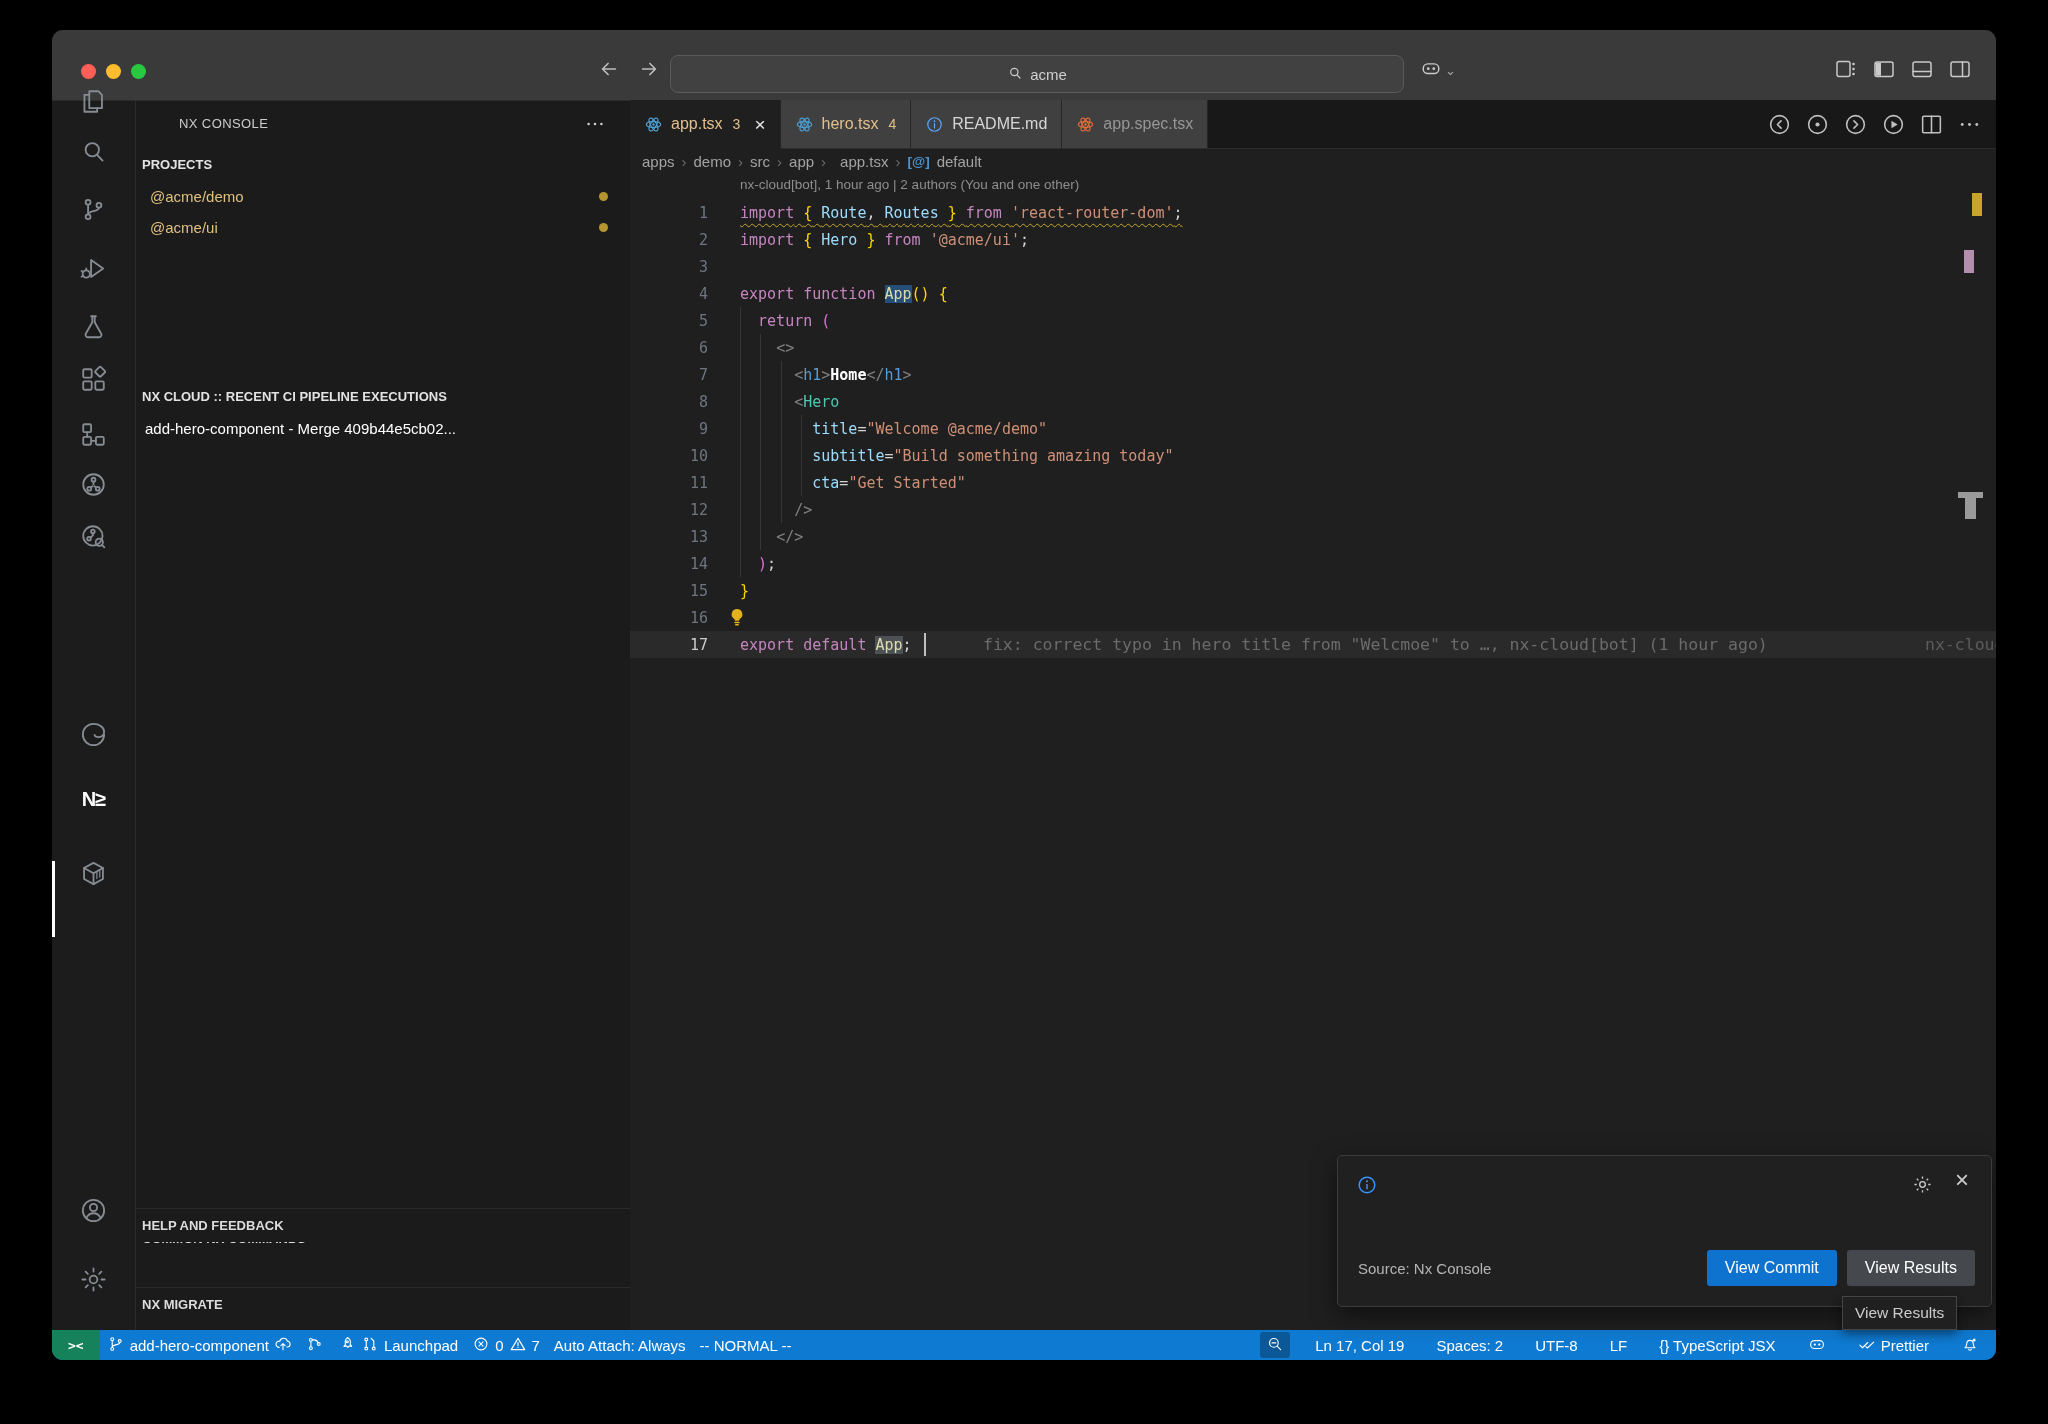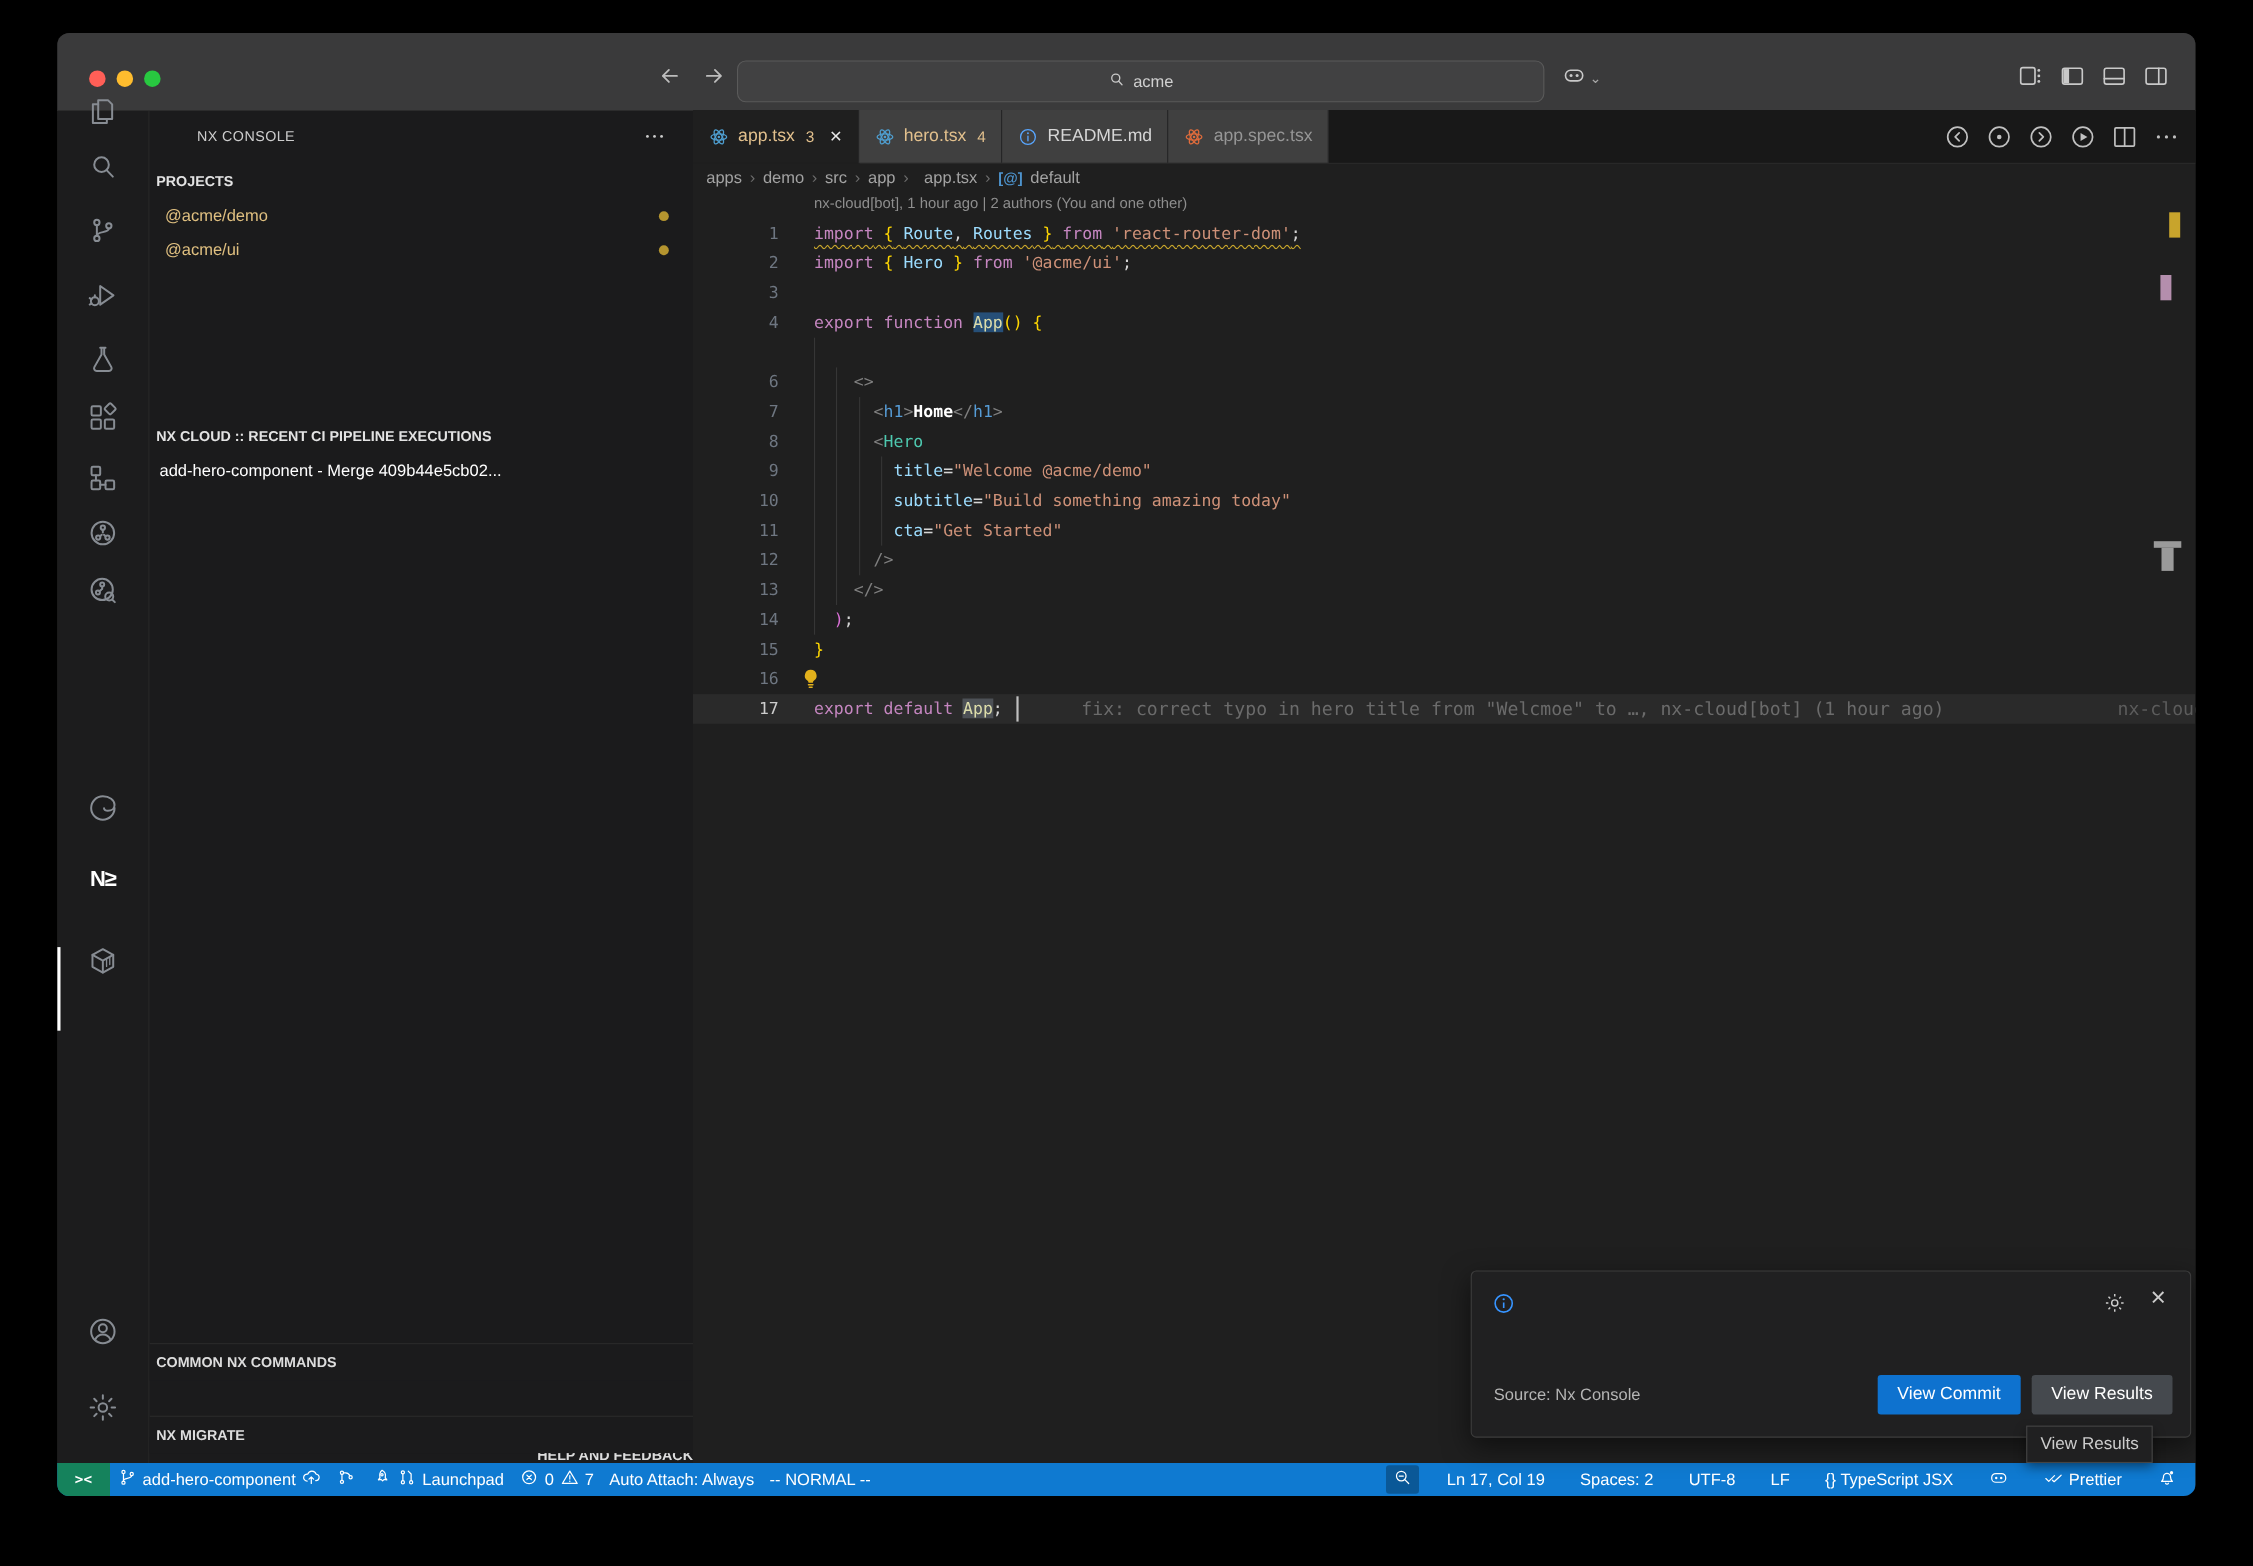--- a/index.html
+++ b/index.html
@@ -306,21 +306,21 @@
             <span class="clabel">add-hero-component - Merge 409b44e5cb02...</span>
           </div>
         </div>
       <div id="sidebar-bottom">
           <div class="botsection" style="top: 1120px;">
             <span><svg viewBox="0 0 24 24" fill="none" stroke="currentColor" stroke-width="1.5" stroke-linecap="round" stroke-linejoin="round">
                 <path d="M9 5.5l7 6.5-7 6.5"></path>
               </svg></span>
             <span class="slabel">COMMON NX COMMANDS</span>
           </div>
-          <div class="botsection" style="top: 1204px; justify-content: flex-end;">
+          <div class="botsection" style="top: 1107px;">
             <span><svg viewBox="0 0 24 24" fill="none" stroke="currentColor" stroke-width="1.5" stroke-linecap="round" stroke-linejoin="round">
                 <path d="M9 5.5l7 6.5-7 6.5"></path>
               </svg></span>
             <span class="slabel">HELP AND FEEDBACK</span>
           </div>
           <div class="botsection" style="top: 1186px;">
             <span><svg viewBox="0 0 24 24" fill="none" stroke="currentColor" stroke-width="1.5" stroke-linecap="round" stroke-linejoin="round">
                 <path d="M9 5.5l7 6.5-7 6.5"></path>
               </svg></span>
             <span class="slabel">NX MIGRATE</span>
@@ -421,20 +421,21 @@
       <div class="code" id="code">
           <div class="topblame">nx-cloud[bot], 1 hour ago | 2 authors (You and one other)</div>
           <div class="iguide" style="left: calc(0ch + 110px); top: 132px; height: 270px;"></div>
           <div class="iguide" style="left: calc(2ch + 110px); top: 159px; height: 216px;"></div>
           <div class="iguide" style="left: calc(4ch + 110px); top: 186px; height: 162px;"></div>
           <div class="iguide" style="left: calc(6ch + 110px); top: 240px; height: 81px;"></div>
           <div class="row" style="top: 24px;"><span class="ln">1</span><span class="lt sq"><span class="tk-kw">import</span><span class="tk-pun"> </span><span class="tk-b1">{</span><span class="tk-pun"> </span><span class="tk-id">Route</span><span class="tk-pun">,</span><span class="tk-pun"> </span><span class="tk-id">Routes</span><span class="tk-pun"> </span><span class="tk-b1">}</span><span class="tk-pun"> </span><span class="tk-kw">from</span><span class="tk-pun"> </span><span class="tk-str">'react-router-dom'</span><span class="tk-pun">;</span></span></div>
           <div class="row" style="top: 51px;"><span class="ln">2</span><span class="lt"><span class="tk-kw">import</span><span class="tk-pun"> </span><span class="tk-b1">{</span><span class="tk-pun"> </span><span class="tk-id">Hero</span><span class="tk-pun"> </span><span class="tk-b1">}</span><span class="tk-pun"> </span><span class="tk-kw">from</span><span class="tk-pun"> </span><span class="tk-str">'@acme/ui'</span><span class="tk-pun">;</span></span></div>
           <div class="row" style="top: 78px;"><span class="ln">3</span><span class="lt"></span></div>
           <div class="row" style="top: 105px;"><span class="ln">4</span><span class="lt"><span class="tk-kw">export</span><span class="tk-pun"> </span><span class="tk-kw">function</span><span class="tk-pun"> </span><span class="tk-fn hl-sel">App</span><span class="tk-b1">()</span><span class="tk-pun"> </span><span class="tk-b1">{</span></span></div>
+          <div class="row" style="top: 132px;"><span class="ln">5</span><span class="lt"><span class="tk-pun">  </span><span class="tk-kw">return</span><span class="tk-pun"> </span><span class="tk-b2">(</span></span></div>
           <div class="row" style="top: 159px;"><span class="ln">6</span><span class="lt"><span class="tk-pun">    </span><span class="tk-ang">&lt;&gt;</span></span></div>
           <div class="row" style="top: 186px;"><span class="ln">7</span><span class="lt"><span class="tk-pun">      </span><span class="tk-ang">&lt;</span><span class="tk-tag">h1</span><span class="tk-ang">&gt;</span><span class="tk-txt">Home</span><span class="tk-ang">&lt;/</span><span class="tk-tag">h1</span><span class="tk-ang">&gt;</span></span></div>
           <div class="row" style="top: 213px;"><span class="ln">8</span><span class="lt"><span class="tk-pun">      </span><span class="tk-ang">&lt;</span><span class="tk-comp">Hero</span></span></div>
           <div class="row" style="top: 240px;"><span class="ln">9</span><span class="lt"><span class="tk-pun">        </span><span class="tk-id">title</span><span class="tk-pun">=</span><span class="tk-str">"Welcome @acme/demo"</span></span></div>
           <div class="row" style="top: 267px;"><span class="ln">10</span><span class="lt"><span class="tk-pun">        </span><span class="tk-id">subtitle</span><span class="tk-pun">=</span><span class="tk-str">"Build something amazing today"</span></span></div>
           <div class="row" style="top: 294px;"><span class="ln">11</span><span class="lt"><span class="tk-pun">        </span><span class="tk-id">cta</span><span class="tk-pun">=</span><span class="tk-str">"Get Started"</span></span></div>
           <div class="row" style="top: 321px;"><span class="ln">12</span><span class="lt"><span class="tk-pun">      </span><span class="tk-ang">/&gt;</span></span></div>
           <div class="row" style="top: 348px;"><span class="ln">13</span><span class="lt"><span class="tk-pun">    </span><span class="tk-ang">&lt;/&gt;</span></span></div>
           <div class="row" style="top: 375px;"><span class="ln">14</span><span class="lt"><span class="tk-pun">  </span><span class="tk-b2">)</span><span class="tk-pun">;</span></span></div>
           <div class="row" style="top: 402px;"><span class="ln">15</span><span class="lt"><span class="tk-b1">}</span></span></div>

